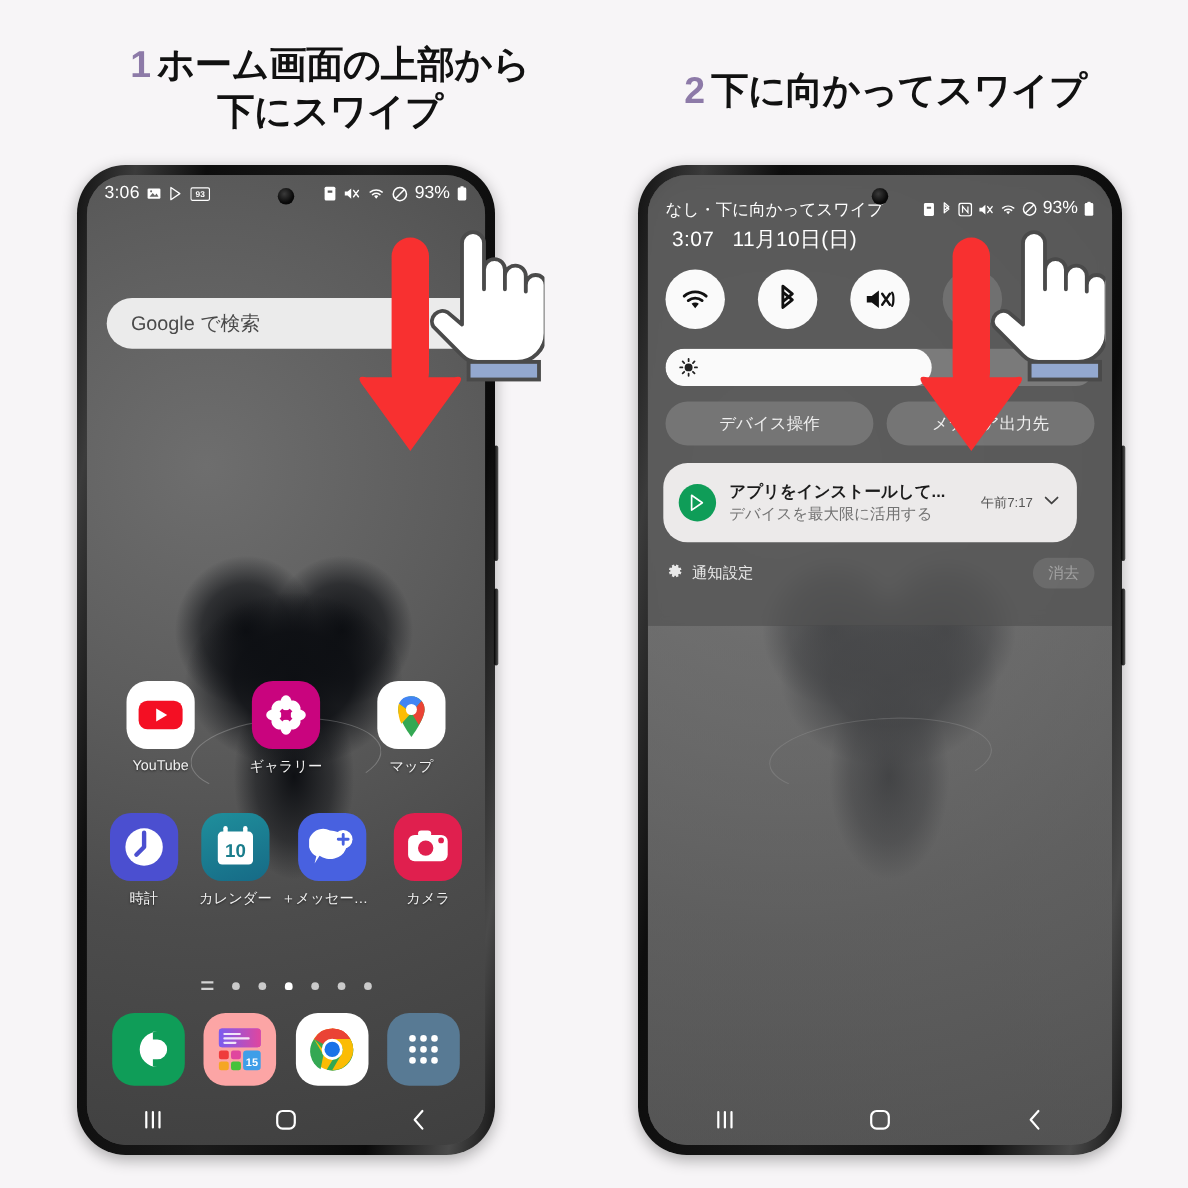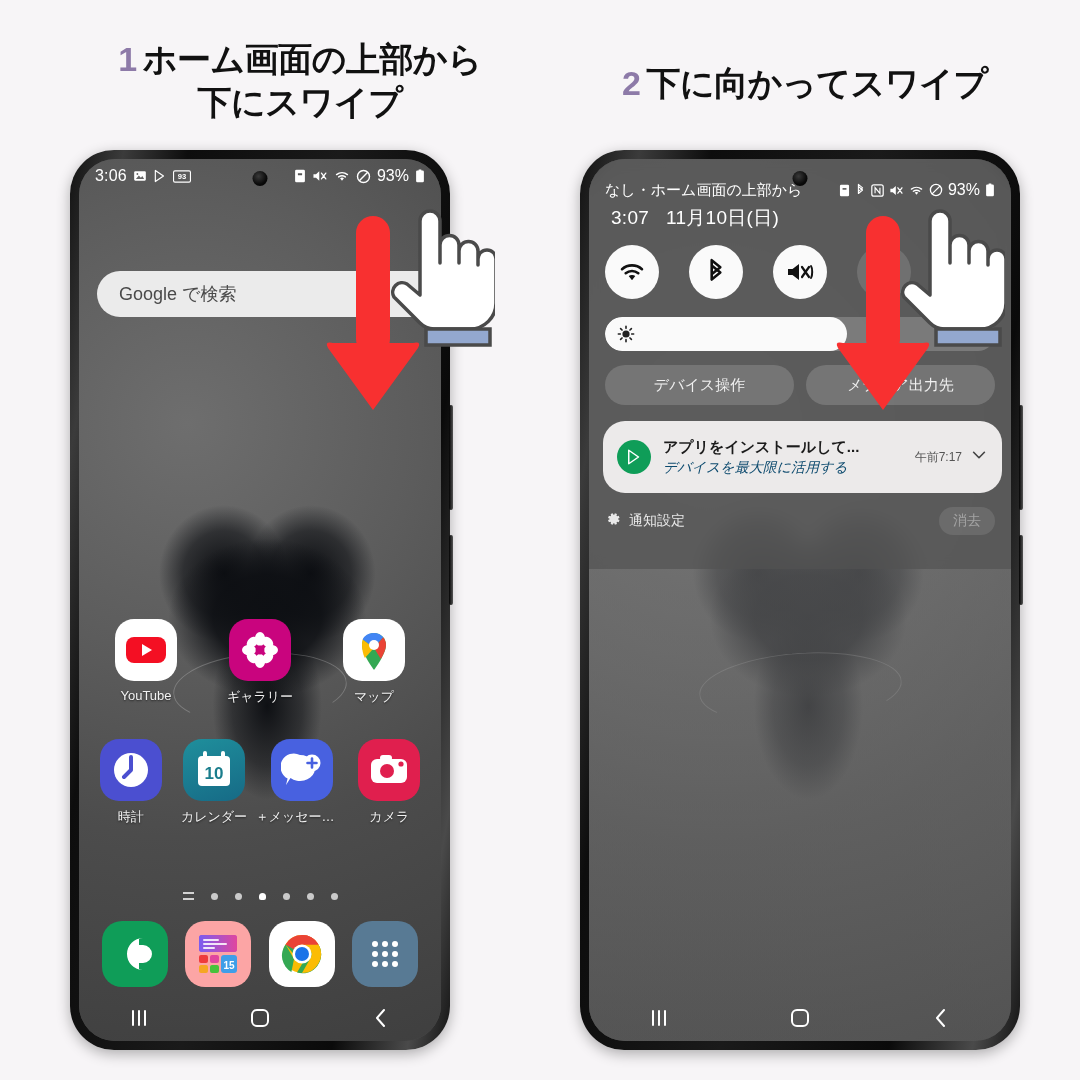--- a/index.html
+++ b/index.html
@@ -238,39 +238,39 @@
     z-index: 6;
   }
   .qs-btn {
     flex: 1; height: 40px; border-radius: 20px;
     background: rgba(125,125,125,0.75);
     color: #f0f0f0; font-size: 15px;
     display: flex; align-items: center; justify-content: center;
   }
 
   .notif-card {
-    position: absolute; left: 14px; right: 9px; top: 262px;
+    position: absolute; left: 14px; right: 32px; top: 262px;
     height: 72px; border-radius: 22px;
     background: #eceaea;
     display: flex; align-items: center;
     padding: 0 14px;
     z-index: 6;
   }
   .notif-app-ic {
     width: 34px; height: 34px; border-radius: 50%;
     background: #0f9d58;
     display: flex; align-items: center; justify-content: center;
     flex: none; margin-right: 12px;
   }
   .notif-body { flex: 1; min-width: 0; }
   .notif-title {
     font-size: 15px; font-weight: bold; color: #1b1b1b;
     white-space: nowrap; overflow: hidden; text-overflow: ellipsis;
   }
-  .notif-text { font-size: 14px; color: #0c4a6e; margin-top: 2px; font-style: italic; }
+  .notif-text { font-size: 14px; color: #737373; margin-top: 2px; }
   .notif-time { font-size: 12px; color: #555; margin: 0 8px; flex: none; }
 
   .shade-footer {
     position: absolute; left: 16px; right: 16px; top: 348px;
     display: flex; align-items: center;
     z-index: 6;
   }
   .shade-footer .lbl { color: #e9e9e9; font-size: 14px; margin-left: 8px; }
   .clear-btn {
     margin-left: auto;
@@ -571,21 +571,21 @@
     <div class="screen">
       <div class="wallpaper">
         <div class="wall-thread"></div>
       </div>
       <div class="shade-blurbelow"></div>
       <div class="shade"></div>
       <div class="camhole"></div>
 
       <div class="statusbar" style="top:14px;">
         <div class="sb-left">
-          <span class="sb-txt">なし・ホーム画面の上部から</span>
+          <span class="sb-txt">なし・下に向かってスワイプ</span>
         </div>
         <div class="sb-right" style="gap:5px;">
           <span class="ic">
             <svg width="11" height="13" viewBox="0 0 16 20">
                 <rect x="1" y="1" width="14" height="18" rx="2" fill="#fff"></rect>
                 <path d="M5 6h6v3H5z" fill="#666"></path>
               </svg>
           </span>
           <span class="ic">
             <svg width="11" height="14" viewBox="0 0 14 20">

